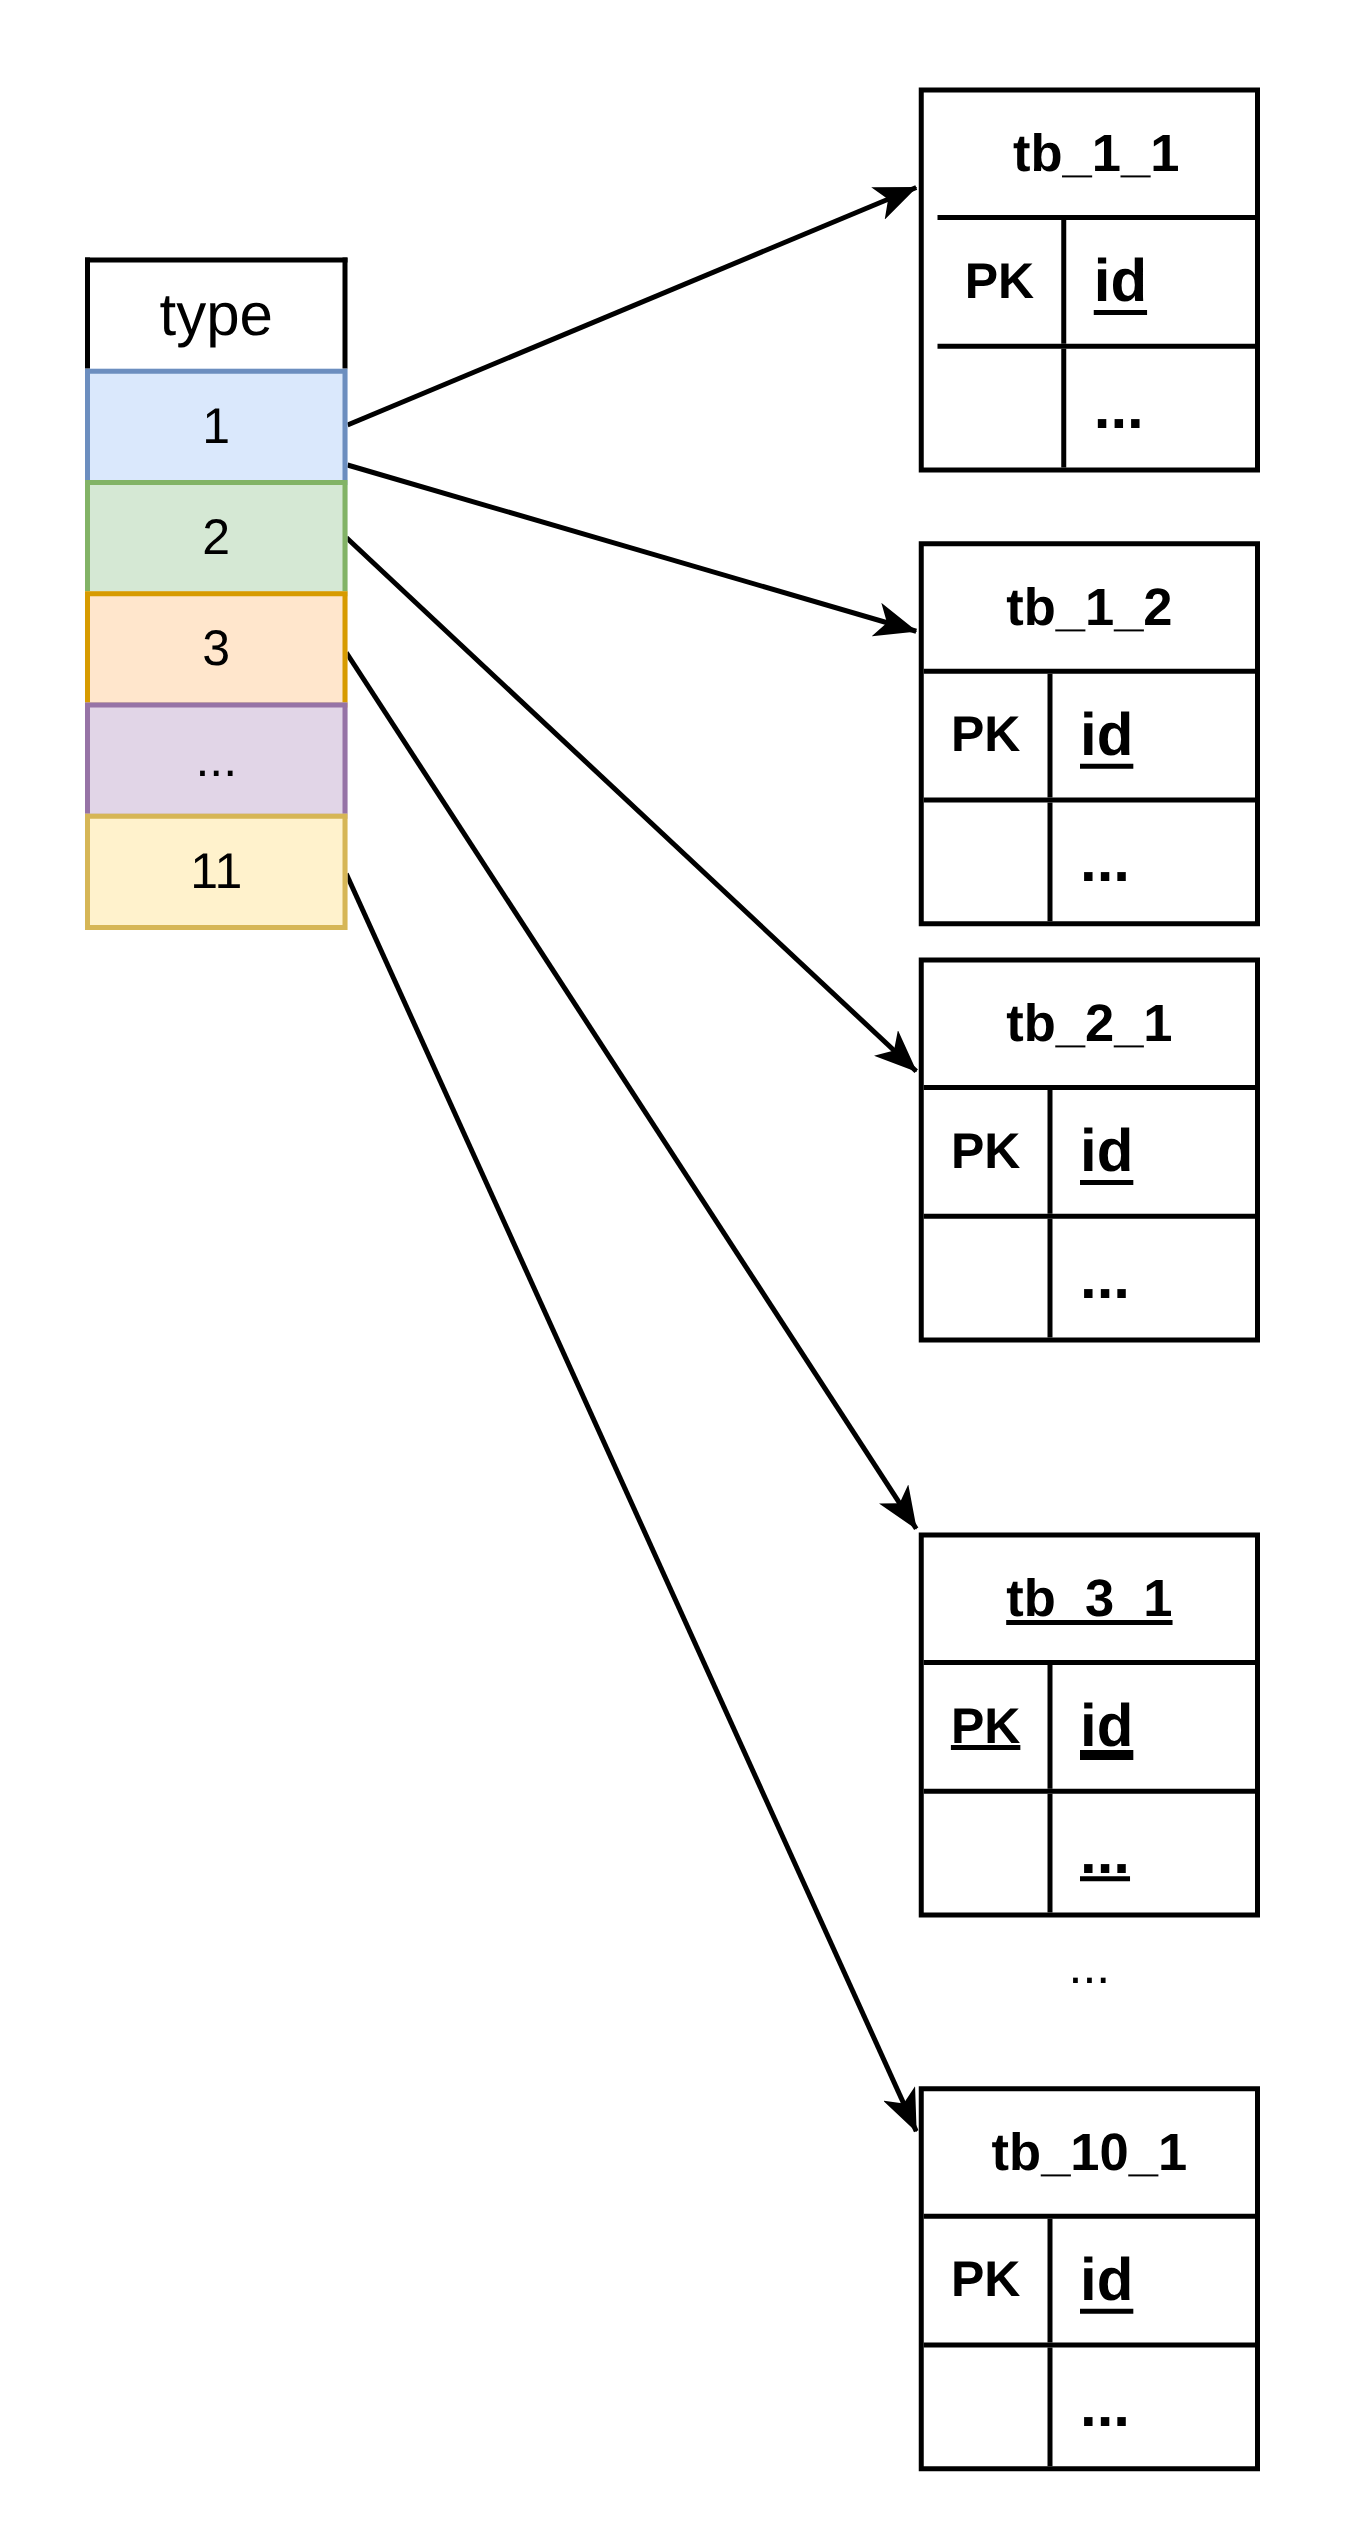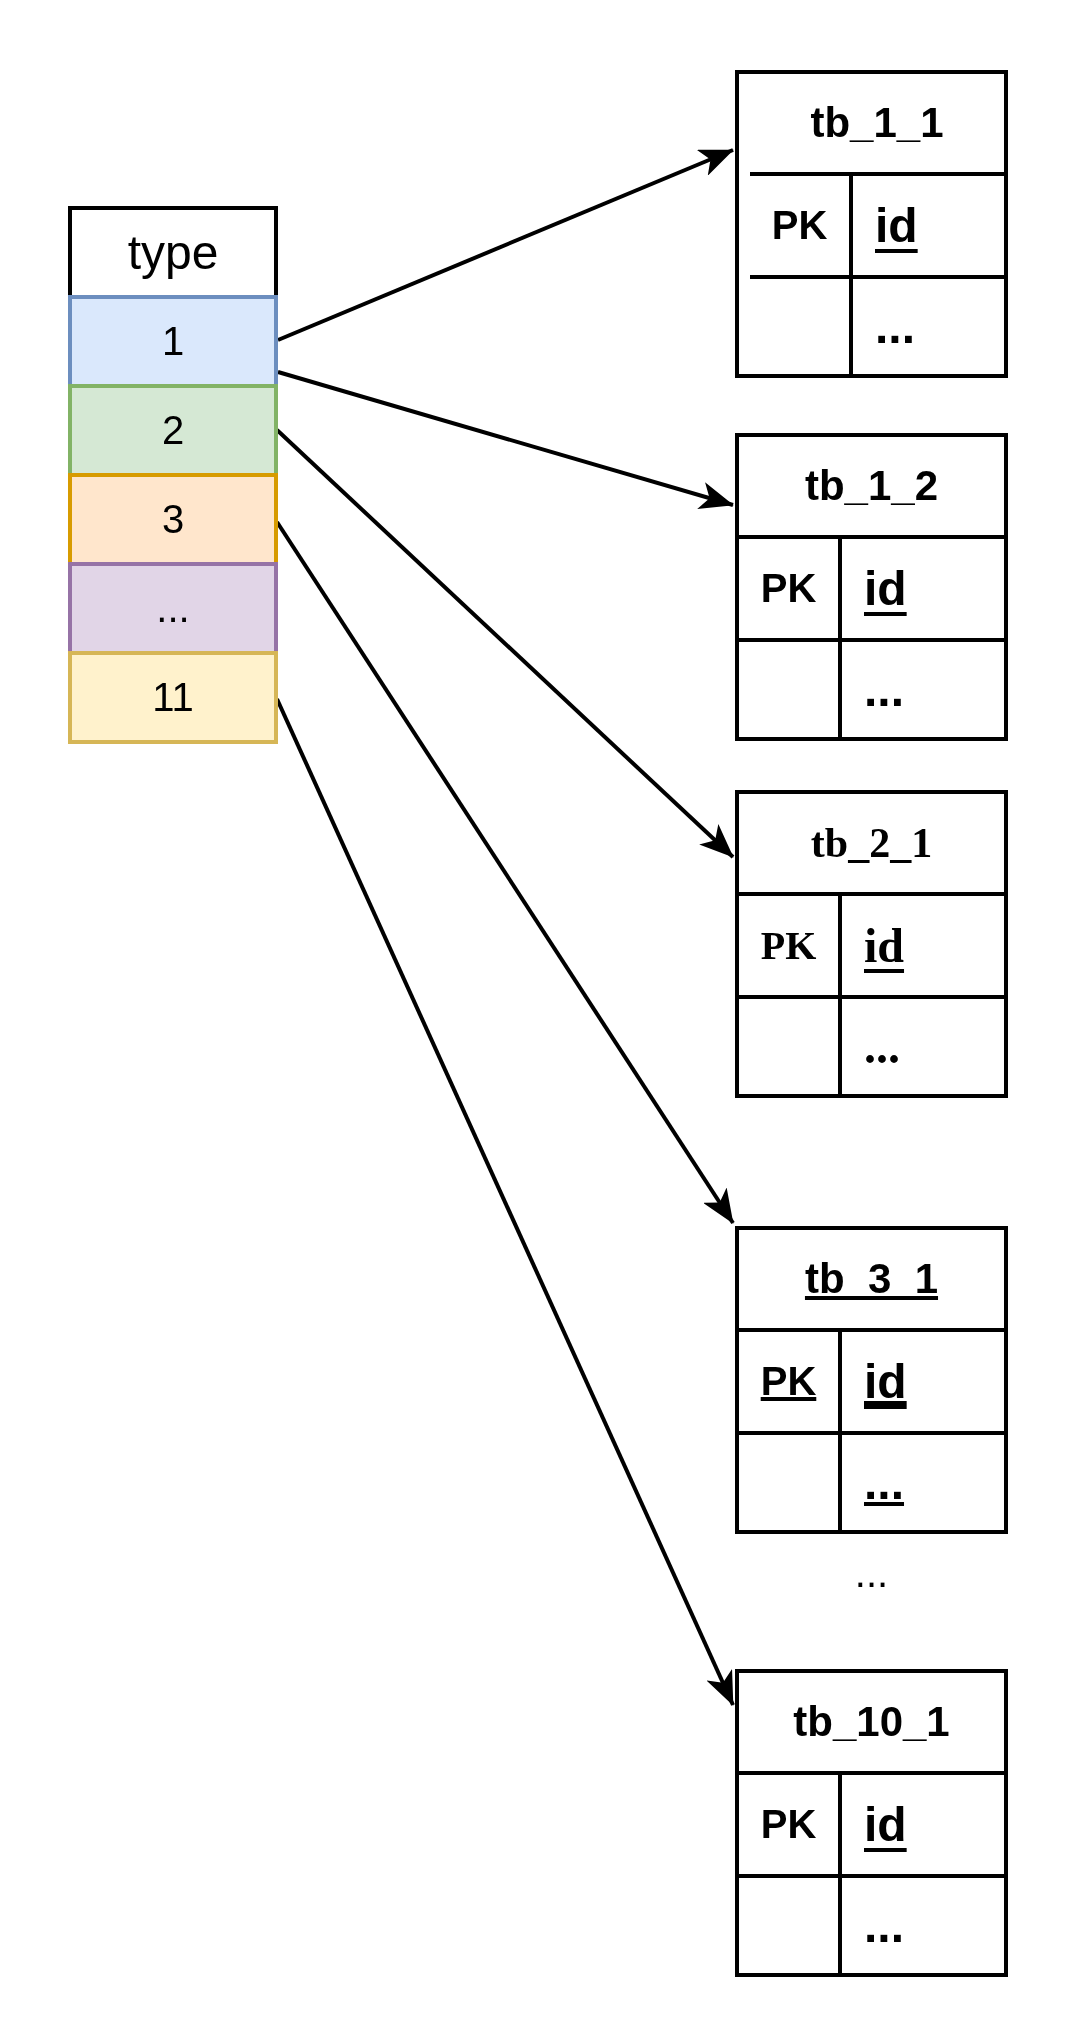--- a/index.html
+++ b/index.html
@@ -86,21 +86,21 @@
     font-weight: bold;
     display: flex; align-items: center;
   }
   .ecell-field .pk-field {
     text-decoration: underline;
     text-decoration-thickness: 4px;
     text-underline-offset: 7px;
   }
   .etb-1-1 { top: 70px; padding-left: 11px; }
   .etb-1-2 { top: 433px; }
-  .etb-2-1 { top: 790px; font-family: Liberation Serif, serif; }
+  .etb-2-1 { top: 766px; }
   .etb-3-1 { top: 1226px; text-decoration: underline; }
   .etb-10-1 { top: 1669px; }
 
   
   .dots-label {
     position: absolute;
     left: 735px;
     top: 1548px;
     width: 273px;
     height: 50px;

